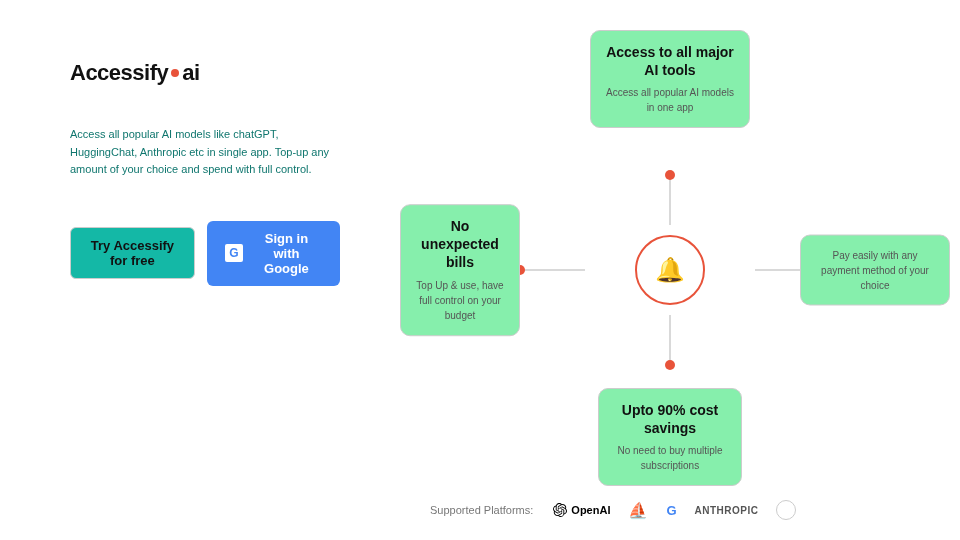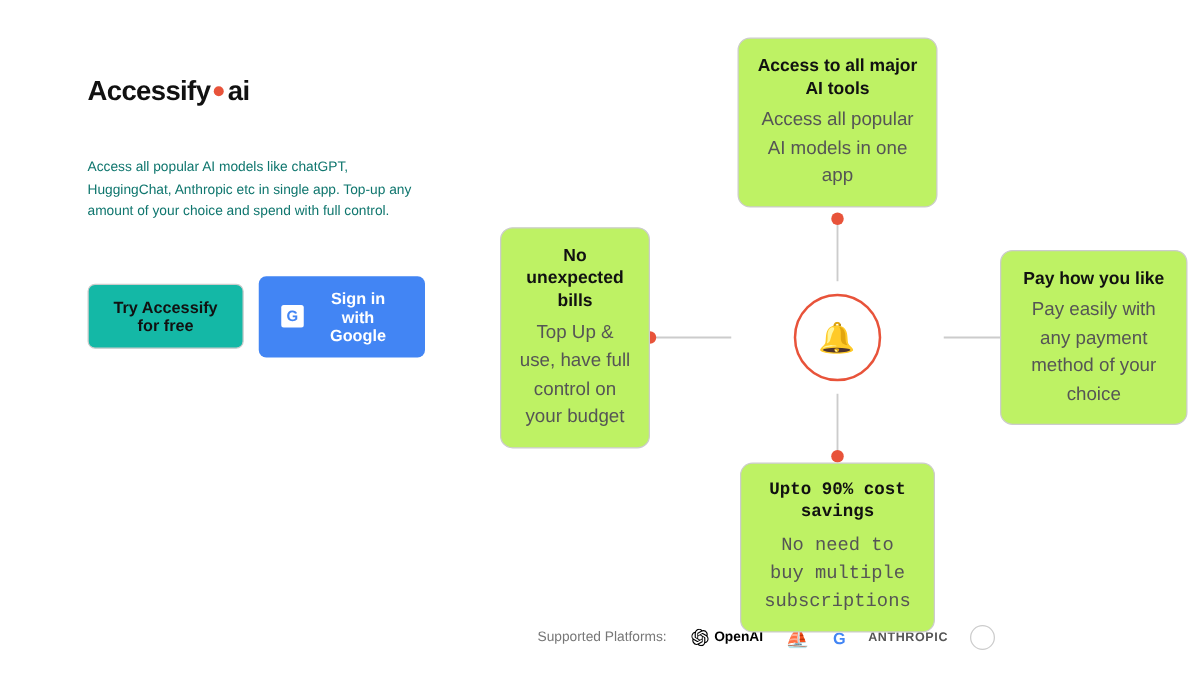--- a/index.html
+++ b/index.html
@@ -143,38 +143,38 @@
       top: 0;
       left: 0;
       width: 100%;
       height: 100%;
       z-index: 1;
     }
 
     
     .feature-card {
       position: absolute;
-      background: #bef264;
+      background: #86efac;
       border: 1.5px solid #ccc;
       border-radius: 10px;
       padding: 12px 14px;
       z-index: 5;
       text-align: center;
     }
 
     .feature-card .card-title {
       font-size: 14px;
       font-weight: 800;
       color: #111;
       line-height: 1.3;
       margin-bottom: 6px;
     }
 
     .feature-card .card-desc {
-      font-size: 15px;
+      font-size: 10px;
       color: #555;
       line-height: 1.5;
     }
 
     
     .card-top {
       width: 160px;
       top: 30px;
       left: 50%;
       transform: translateX(-50%);
@@ -191,25 +191,24 @@
     
     .card-right {
       width: 150px;
       top: 50%;
       right: 10px;
       transform: translateY(-50%);
     }
 
     
     .card-bottom {
-      width: 156px;
-      bottom: 34px;
+      width: 144px;
+      bottom: 54px;
       left: 50%;
       transform: translateX(-50%);
-      font-family: Liberation Mono, monospace;
     }
 
     
     .platforms {
       position: absolute;
       bottom: 20px;
       left: 50px;
       right: 20px;
       display: flex;
       align-items: center;
@@ -307,21 +306,20 @@
       <div class="card-title">Access to all major AI tools</div>
       <div class="card-desc">Access all popular AI models in one app</div>
     </div>
 
     <div class="feature-card card-left">
       <div class="card-title">No unexpected bills</div>
       <div class="card-desc">Top Up &amp; use, have full control on your budget</div>
     </div>
 
     <div class="feature-card card-right">
-      <div class="card-title">Pay how you like</div>
       <div class="card-desc">Pay easily with any payment method of your choice</div>
     </div>
 
     <div class="feature-card card-bottom">
       <div class="card-title">Upto 90% cost savings</div>
       <div class="card-desc">No need to buy multiple subscriptions</div>
     </div>
 
     <div class="platforms">
       <span class="platform-label">Supported Platforms:</span>

